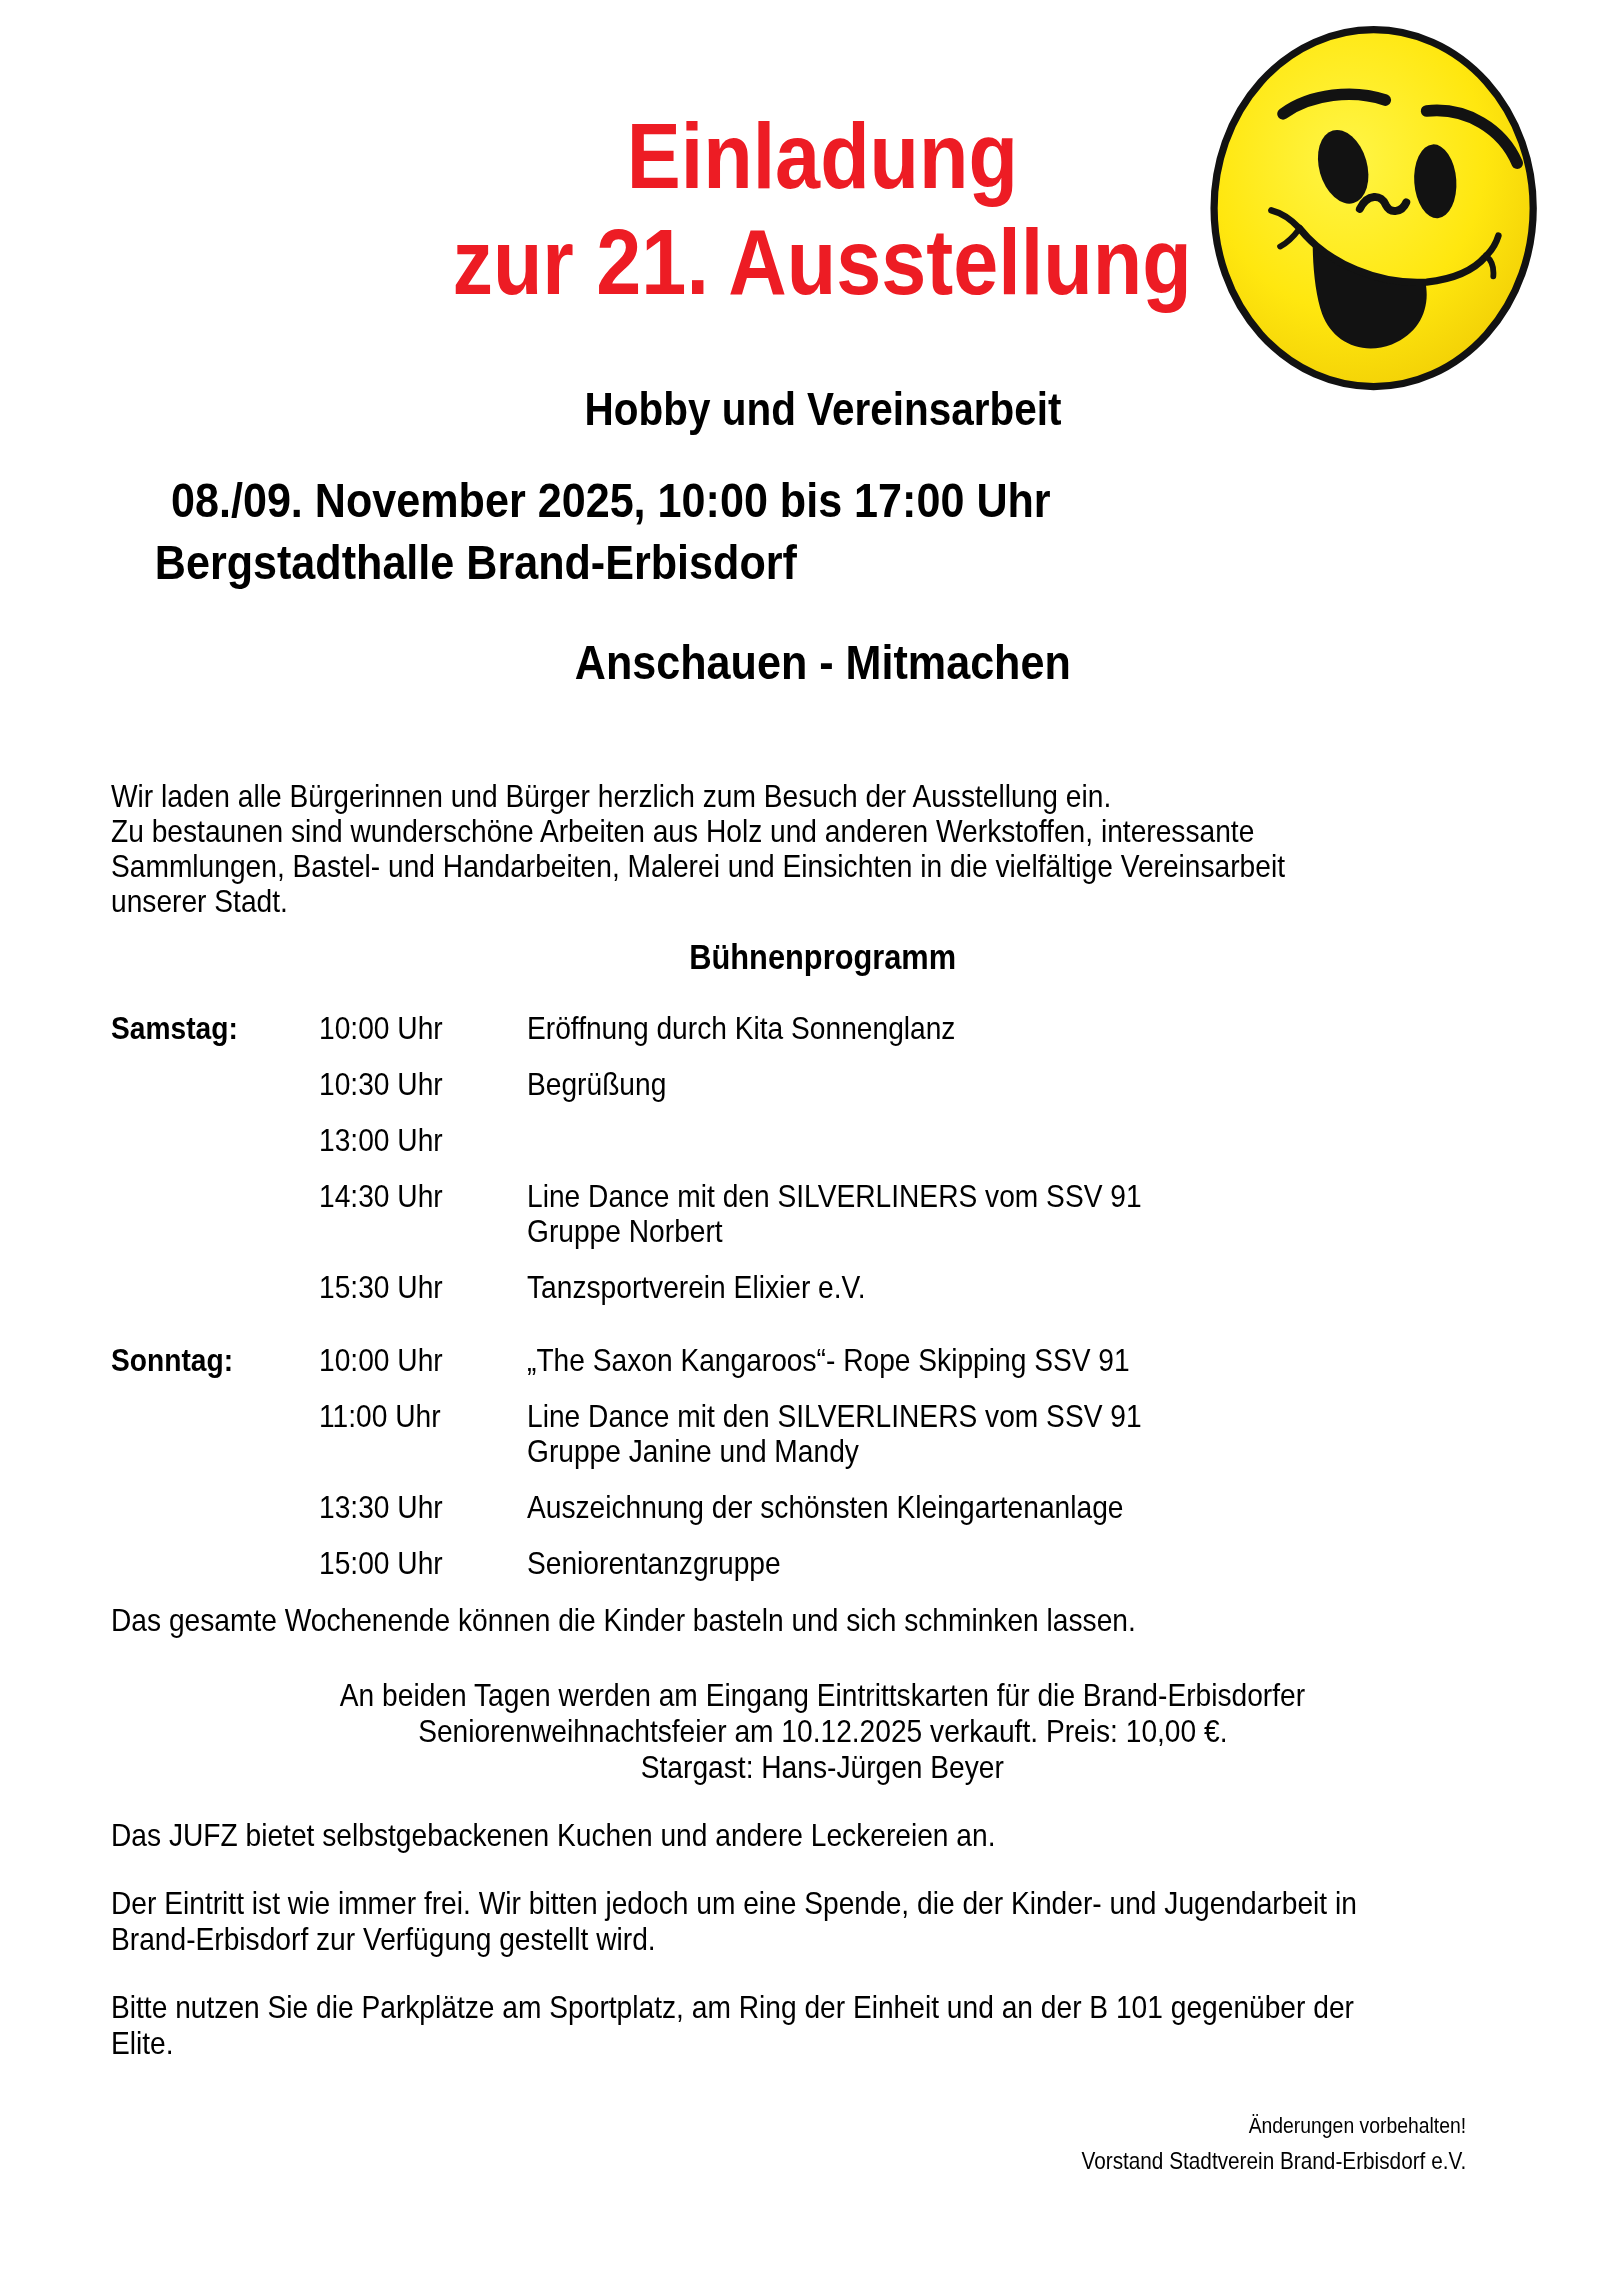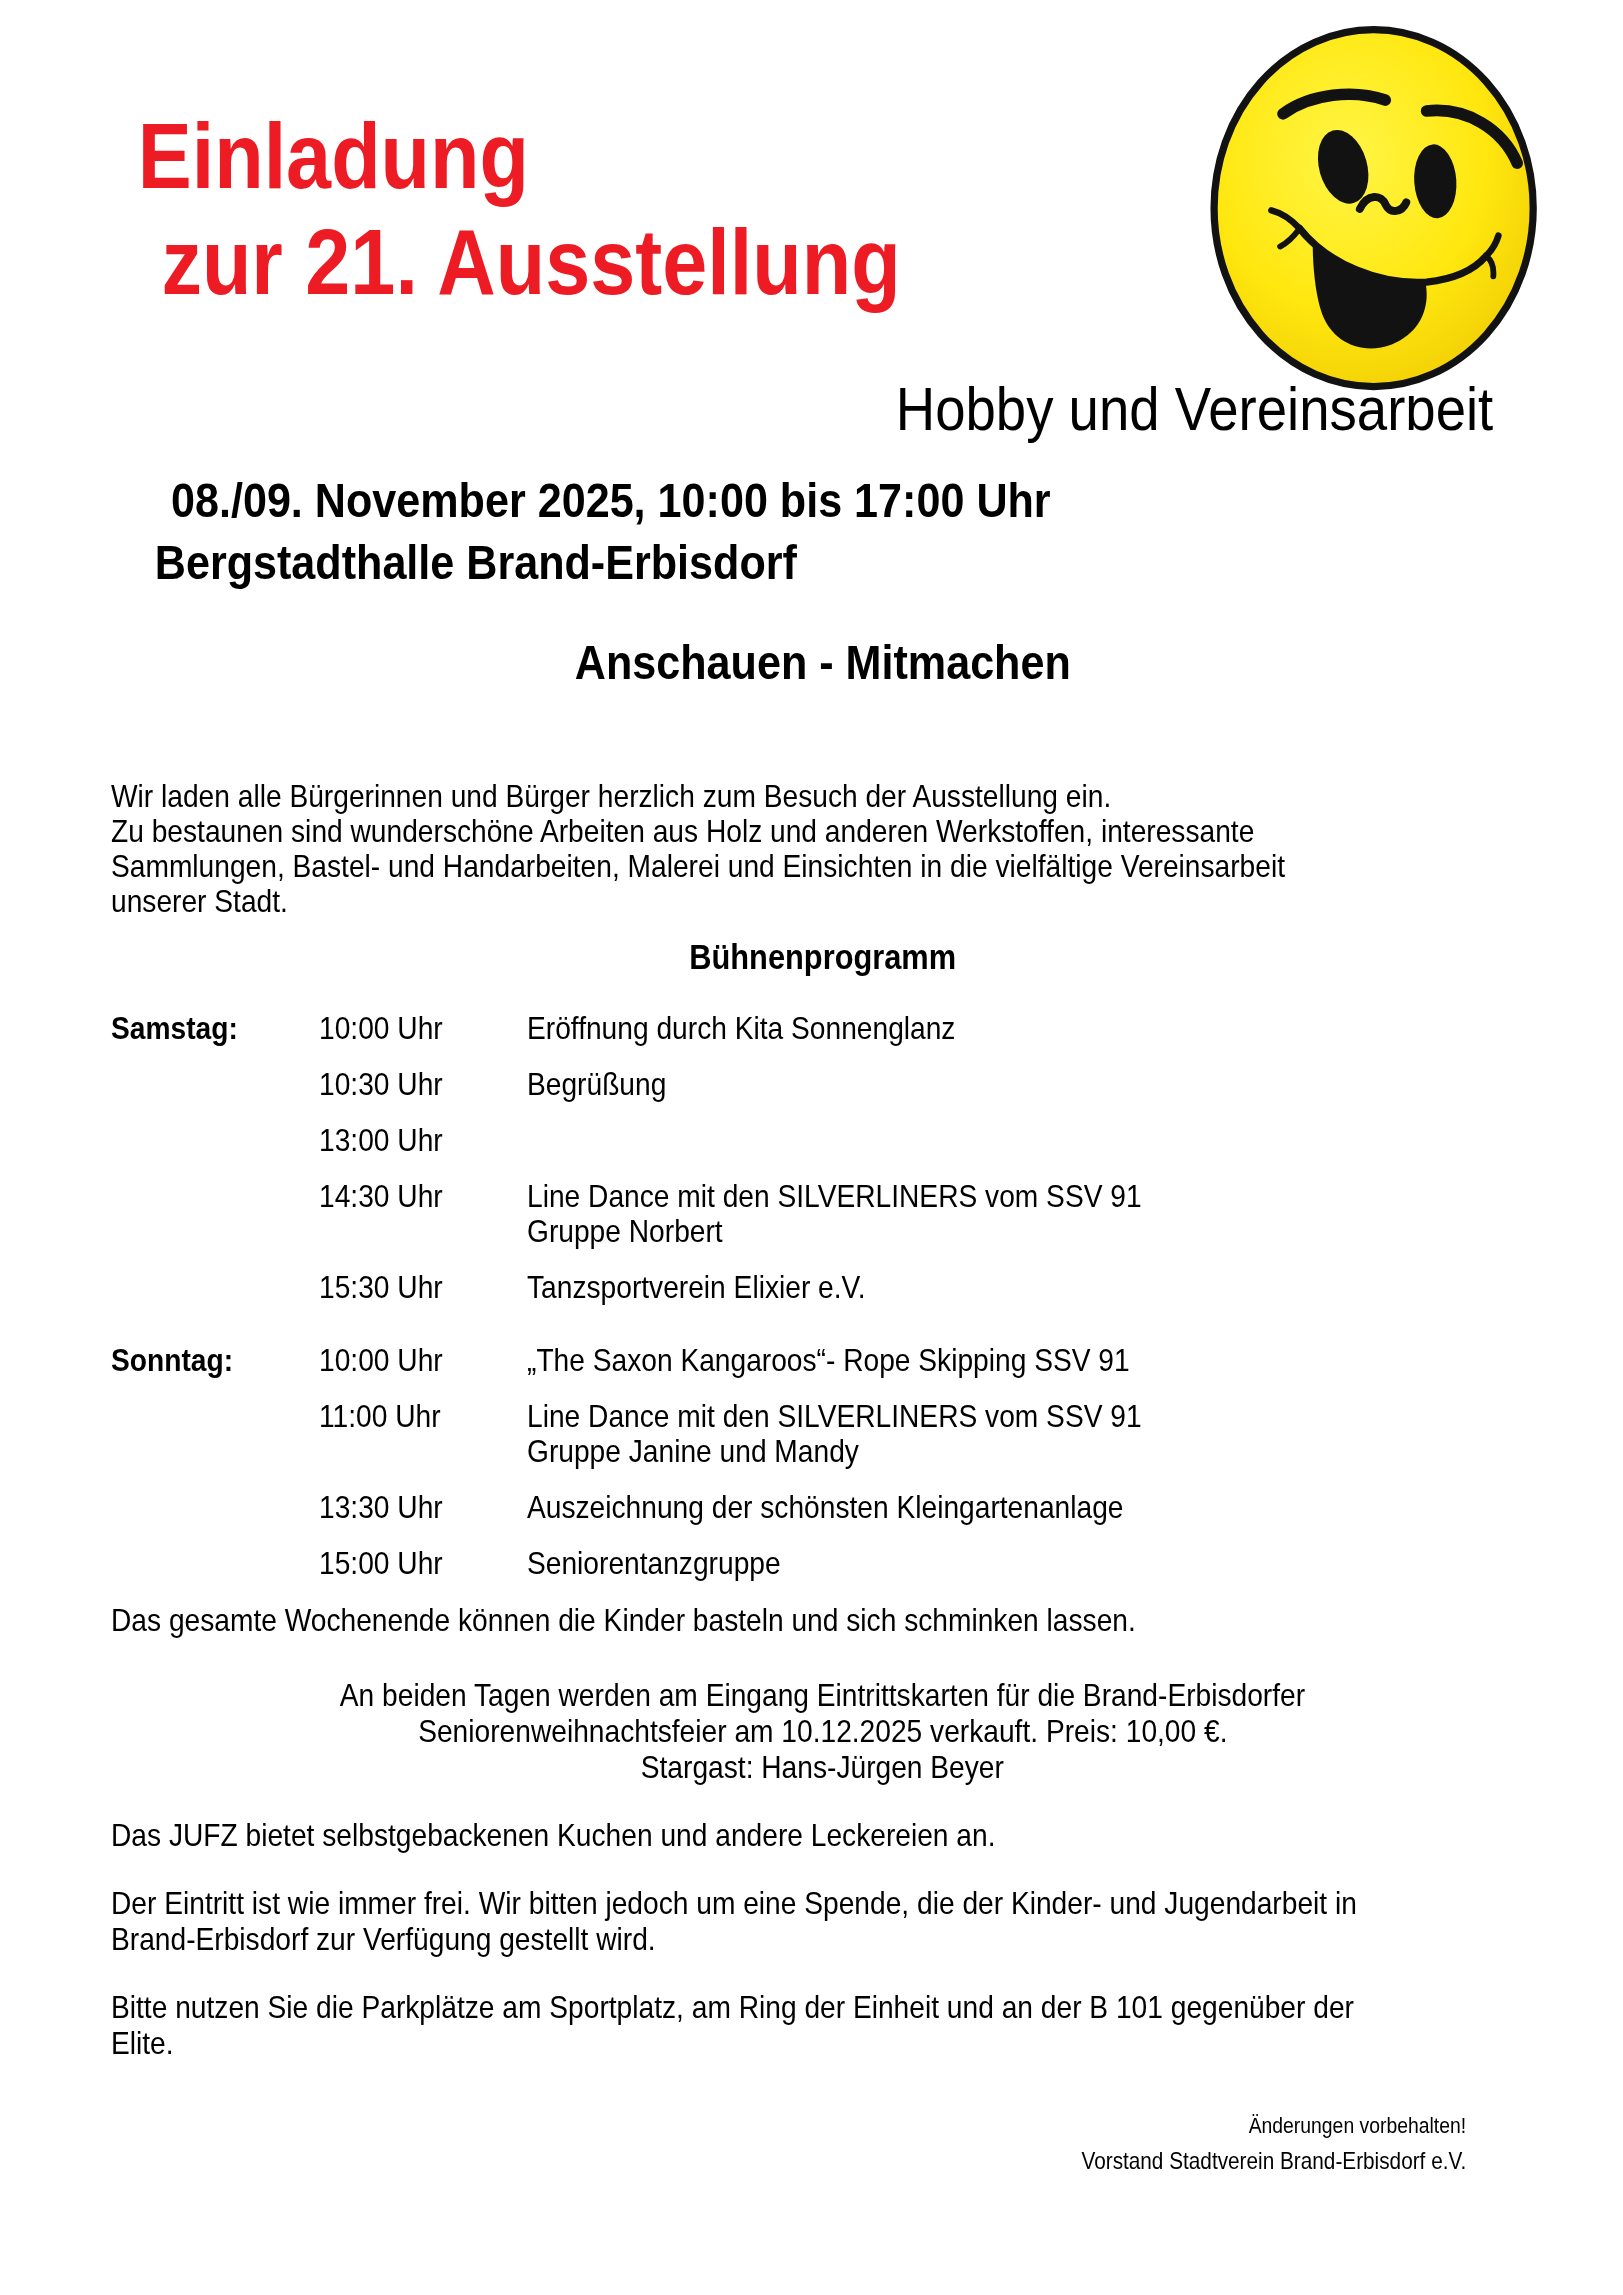--- a/index.html
+++ b/index.html
@@ -13,27 +13,27 @@
   }
   .content { padding:0 90px 0 111px; }
 
   
   .nx  { display:inline-block; white-space:nowrap; transform:scaleX(0.88); transform-origin:0 50%; }
   .nxc { display:inline-block; white-space:nowrap; transform:scaleX(0.88); transform-origin:50% 50%; }
   .nxr { display:inline-block; white-space:nowrap; transform:scaleX(0.88); transform-origin:100% 50%; }
 
   .title {
     margin:103px 0 0 0;
-    text-align:left;
+    text-align:center;
     font-size:92px; line-height:106px; font-weight:bold;
     color:#ED1C24;
   }
   .subtitle {
-    margin:69px 0 0 0; text-align:right;
-    font-size:62px; line-height:50px; font-weight:normal;
+    margin:69px 0 0 0; text-align:center;
+    font-size:46px; line-height:50px; font-weight:bold;
   }
   .datehall {
     margin:35px 0 0 0; text-align:left;
     font-size:49px; line-height:62px; font-weight:bold;
   }
   .motto {
     margin:44px 0 0 0; text-align:center;
     font-size:49px; line-height:50px; font-weight:bold;
   }
   .intro { margin:92px 0 0 0; font-size:32px; line-height:35px; }

